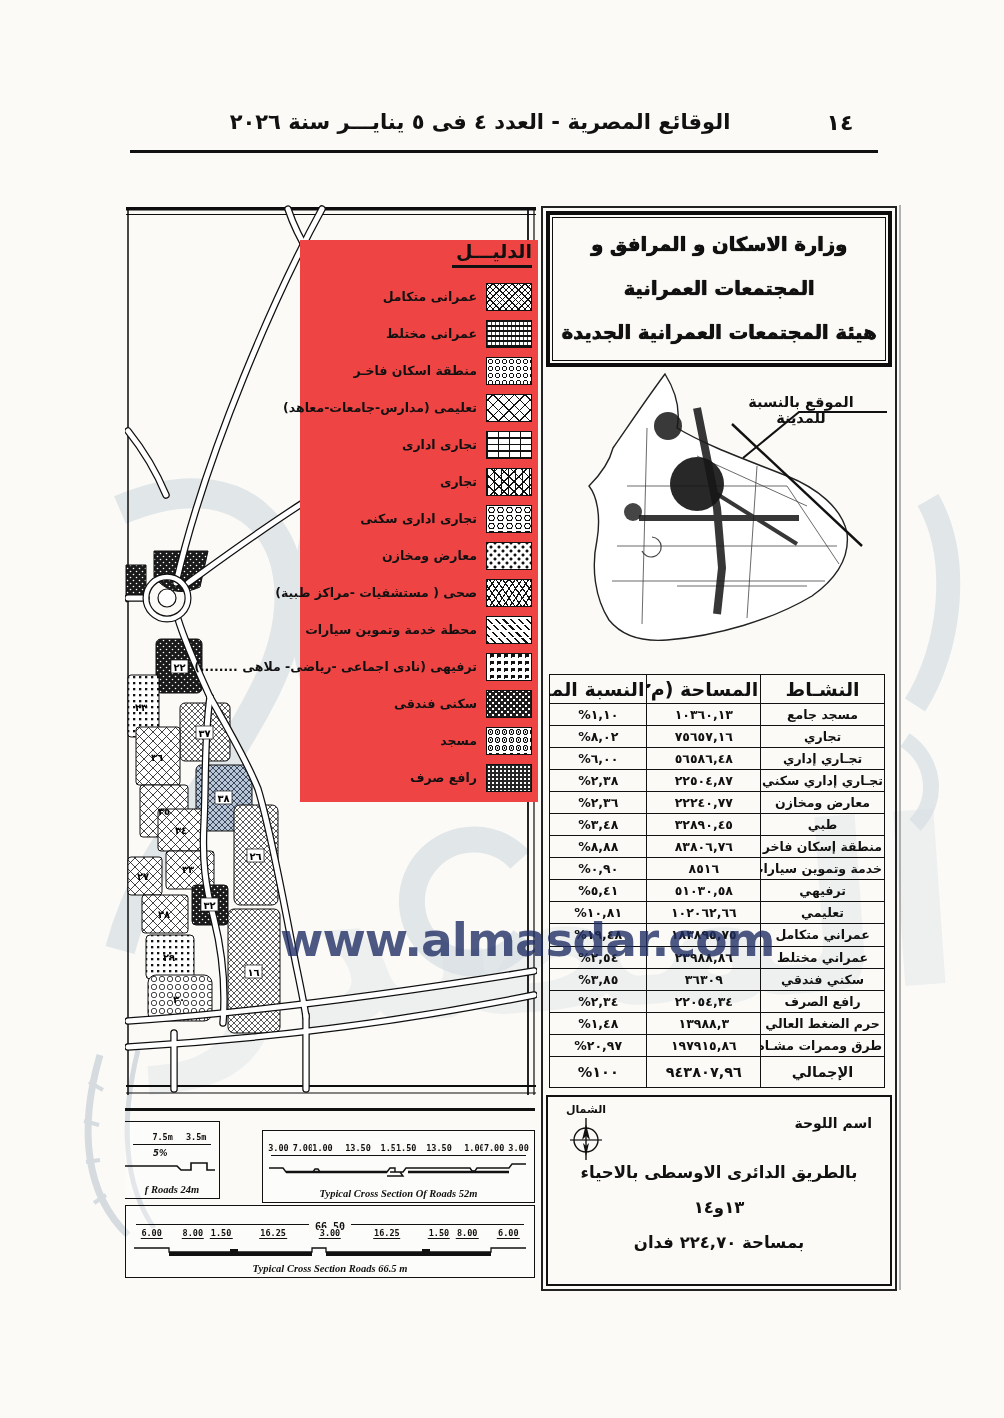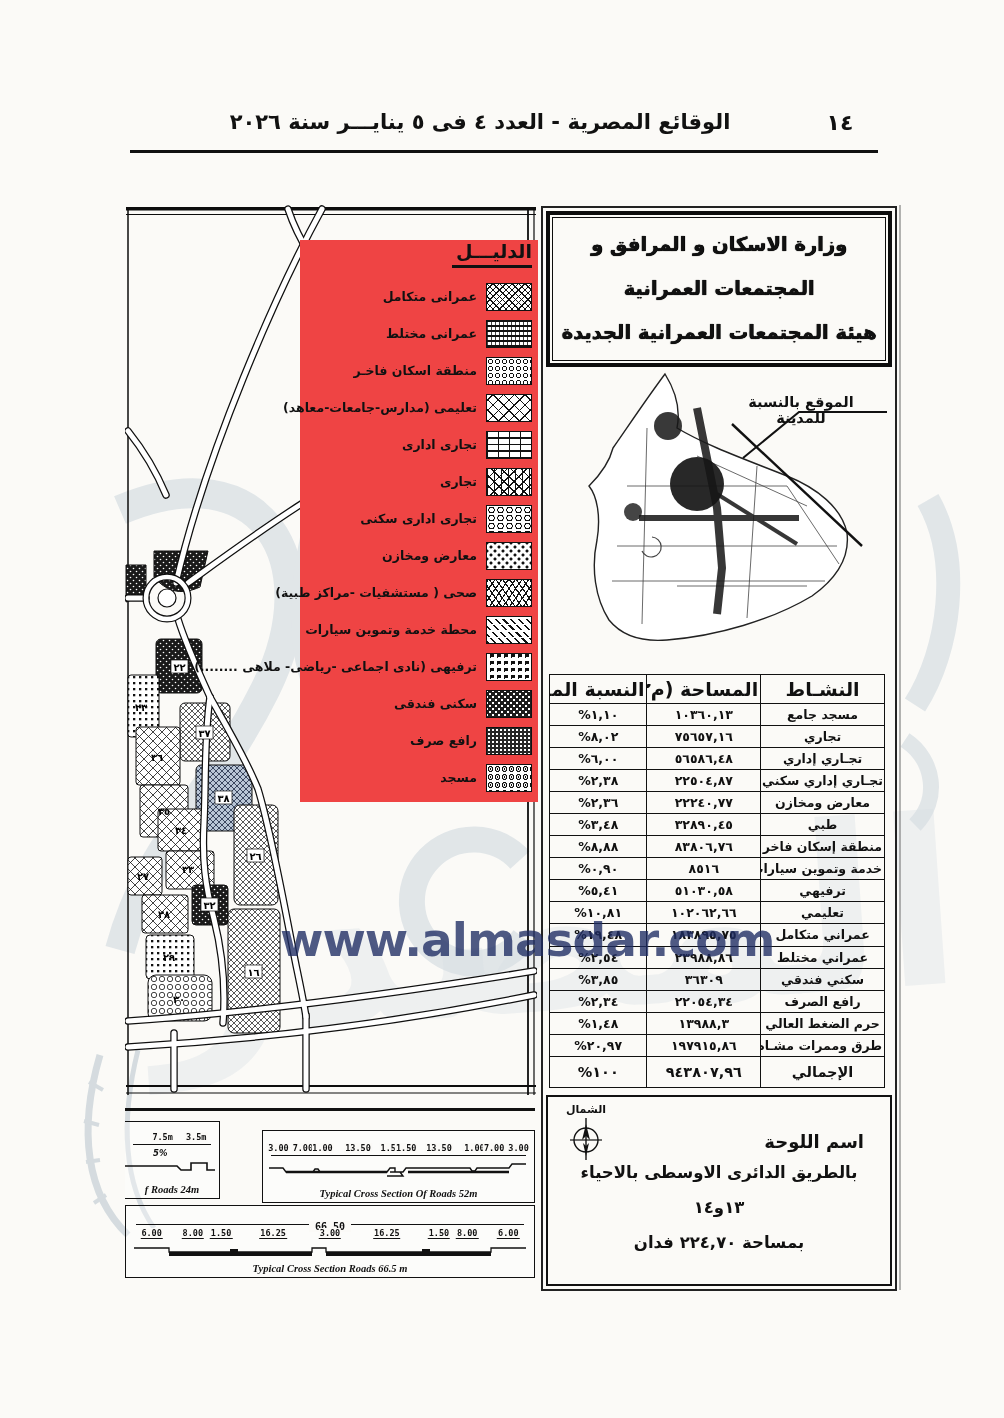--- a/index.html
+++ b/index.html
@@ -26,21 +26,21 @@
   .tblwrap{position:absolute;left:6px;top:466px;width:336px;height:414px;}
   table.areas{width:100%;height:100%;border-collapse:collapse;table-layout:fixed;}
   table.areas td,table.areas th{border:1.6px solid #111;font-weight:bold;text-align:center;vertical-align:middle;padding:0 2px;overflow:hidden;white-space:nowrap;}
   table.areas th{font-size:19px;height:28px;}
   table.areas td{font-size:12.5px;height:21px;}
   col.c-act{width:122px;} col.c-area{width:112px;} col.c-pct{width:96px;}
   tr.total td{font-size:14.5px;height:30px;}
 
   
   .plate{position:absolute;left:3px;top:887px;right:3px;bottom:3px;border:2px solid #111;}
-  .plate-title{position:absolute;right:26px;top:18px;font-size:18px;font-weight:bold;margin-top:16px;}
+  .plate-title{position:absolute;right:18px;top:18px;font-size:14px;font-weight:bold;}
   .plate-desc{position:absolute;left:6px;right:6px;top:58px;text-align:center;font-size:16.5px;font-weight:bold;line-height:35px;}
   .north{position:absolute;left:12px;top:6px;width:52px;text-align:center;}
   .north-word{font-size:11px;font-weight:900;display:block;letter-spacing:-1px;}
 
   
   .legend{left:300px;top:240px;width:238px;z-index:20;background:#ef4444;padding-bottom:6px;}
   .leg-title{font-size:19px;font-weight:bold;text-align:right;padding-left:4px;margin-right:6px;display:inline-block;border-bottom:3px solid #111;padding-bottom:3px;}
   .leg-list{margin-top:10px;}
   .leg-row{display:flex;flex-direction:row;align-items:center;height:37px;}
   .sw{width:44px;height:26px;border:1.2px solid #111;background:#fff;flex:0 0 auto;margin-left:9px;margin-right:6px;}
@@ -293,28 +293,28 @@
         <div class="leg-row p-sqdots">
           <span class="sw"></span>
           <span class="leg-lab">ترفيهى (نادى اجماعى -رياضى- ملاهى ........)</span>
         </div>
 
         <div class="leg-row p-darksp">
           <span class="sw"></span>
           <span class="leg-lab">سكنى فندقى</span>
         </div>
 
+        <div class="leg-row p-rings">
+          <span class="sw"></span>
+          <span class="leg-lab">مسجد</span>
+        </div>
+
         <div class="leg-row p-finesp">
           <span class="sw"></span>
           <span class="leg-lab">رافع صرف</span>
-        </div>
-
-        <div class="leg-row p-rings">
-          <span class="sw"></span>
-          <span class="leg-lab">مسجد</span>
         </div>
       </div>
   </div>
 
   <div class="abs mapline z10"></div>
 
   <div class="abs xsec xsecA z10">
     <div class="dimrow" style="top:8px;">
       <span style="left: 38%;">7.5m</span>
       <span style="left: 81%;">3.5m</span>

